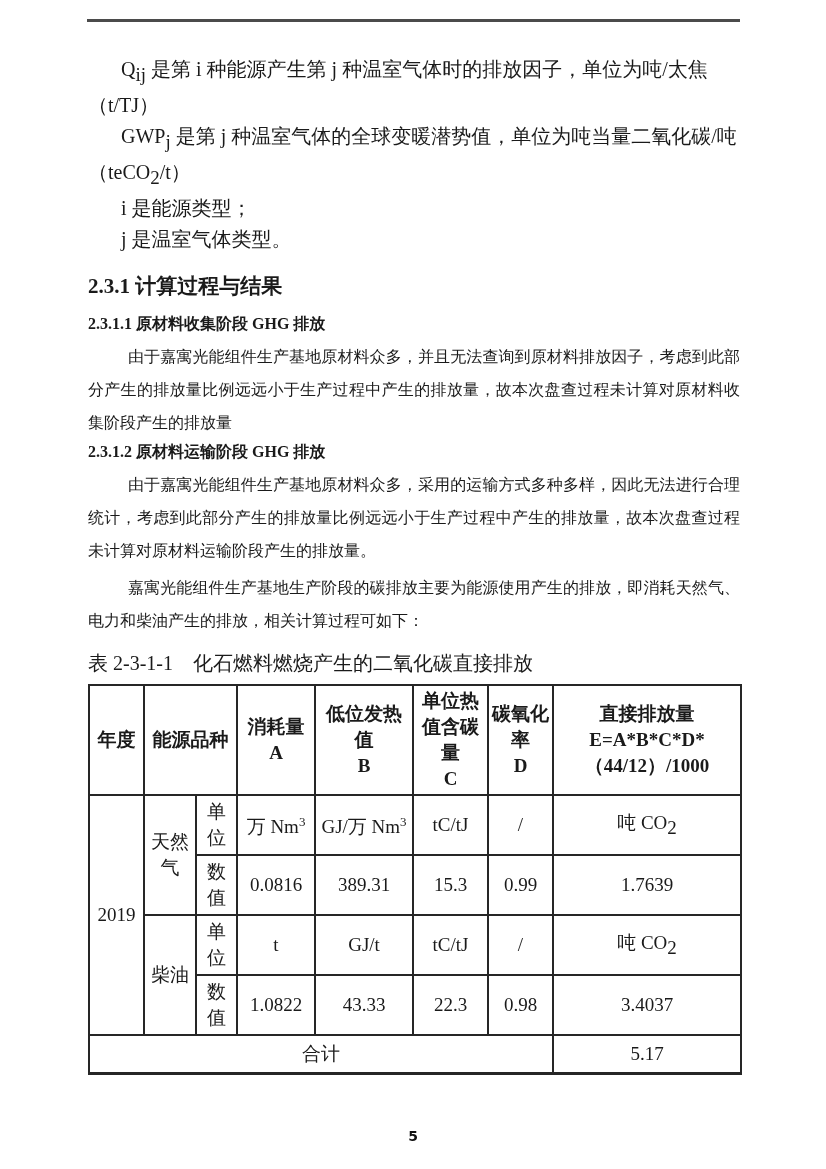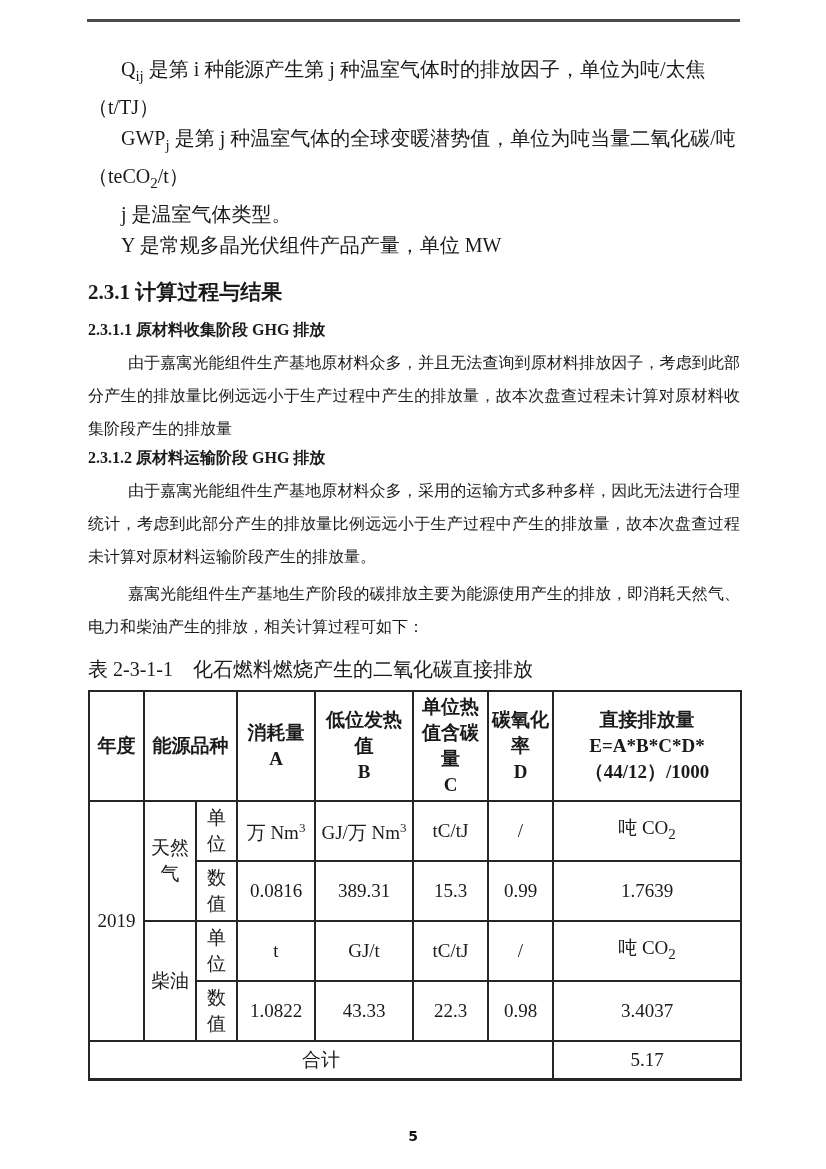--- a/index.html
+++ b/index.html
@@ -23,21 +23,21 @@
   }
   .content {
     position: absolute;
     left: 88px;
     top: 0;
     width: 652px;
   }
   .intro { margin-top: 54px; font-size: 20px; line-height: 31px; }
   .intro .line { margin: 0; }
   .intro .ind { text-indent: 33px; }
-  sub { font-size: 15px; }
+  sub { font-size: 19px; }
   sup { font-size: 13px; }
   h2.sec1 {
     margin: 18px 0 12px 0;
     font-size: 21px;
     line-height: 26px;
     font-weight: bold;
   }
   h3.sec2 {
     margin: 0 0 0 0;
     font-size: 16px;
@@ -97,22 +97,22 @@
 <div class="page">
   <div class="header-rule"></div>
 
   <div class="content">
 
     <div class="intro">
       <p class="line ind"><span>Q</span><sub>ij</sub><span> 是第 i 种能源产生第 j 种温室气体时的排放因子，单位为吨/太焦</span></p>
       <p class="line">（t/TJ）</p>
       <p class="line ind"><span>GWP</span><sub>j</sub><span> 是第 j 种温室气体的全球变暖潜势值，单位为吨当量二氧化碳/吨</span></p>
       <p class="line"><span>（teCO</span><sub>2</sub><span>/t）</span></p>
+      <p class="line ind">i 是能源类型；</p>
       <p class="line ind">j 是温室气体类型。</p>
-      <p class="line ind">Y 是常规多晶光伏组件产品产量，单位 MW</p>
     </div>
 
     <h2 class="sec1">2.3.1 计算过程与结果</h2>
 
     <h3 class="sec2">2.3.1.1 原材料收集阶段 GHG 排放</h3>
     <p class="para">由于嘉寓光能组件生产基地原材料众多，并且无法查询到原材料排放因子，考虑到此部分产生的排放量比例远远小于生产过程中产生的排放量，故本次盘查过程未计算对原材料收集阶段产生的排放量</p>
 
     <h3 class="sec2">2.3.1.2 原材料运输阶段 GHG 排放</h3>
     <p class="para">由于嘉寓光能组件生产基地原材料众多，采用的运输方式多种多样，因此无法进行合理统计，考虑到此部分产生的排放量比例远远小于生产过程中产生的排放量，故本次盘查过程未计算对原材料运输阶段产生的排放量。</p>
 

